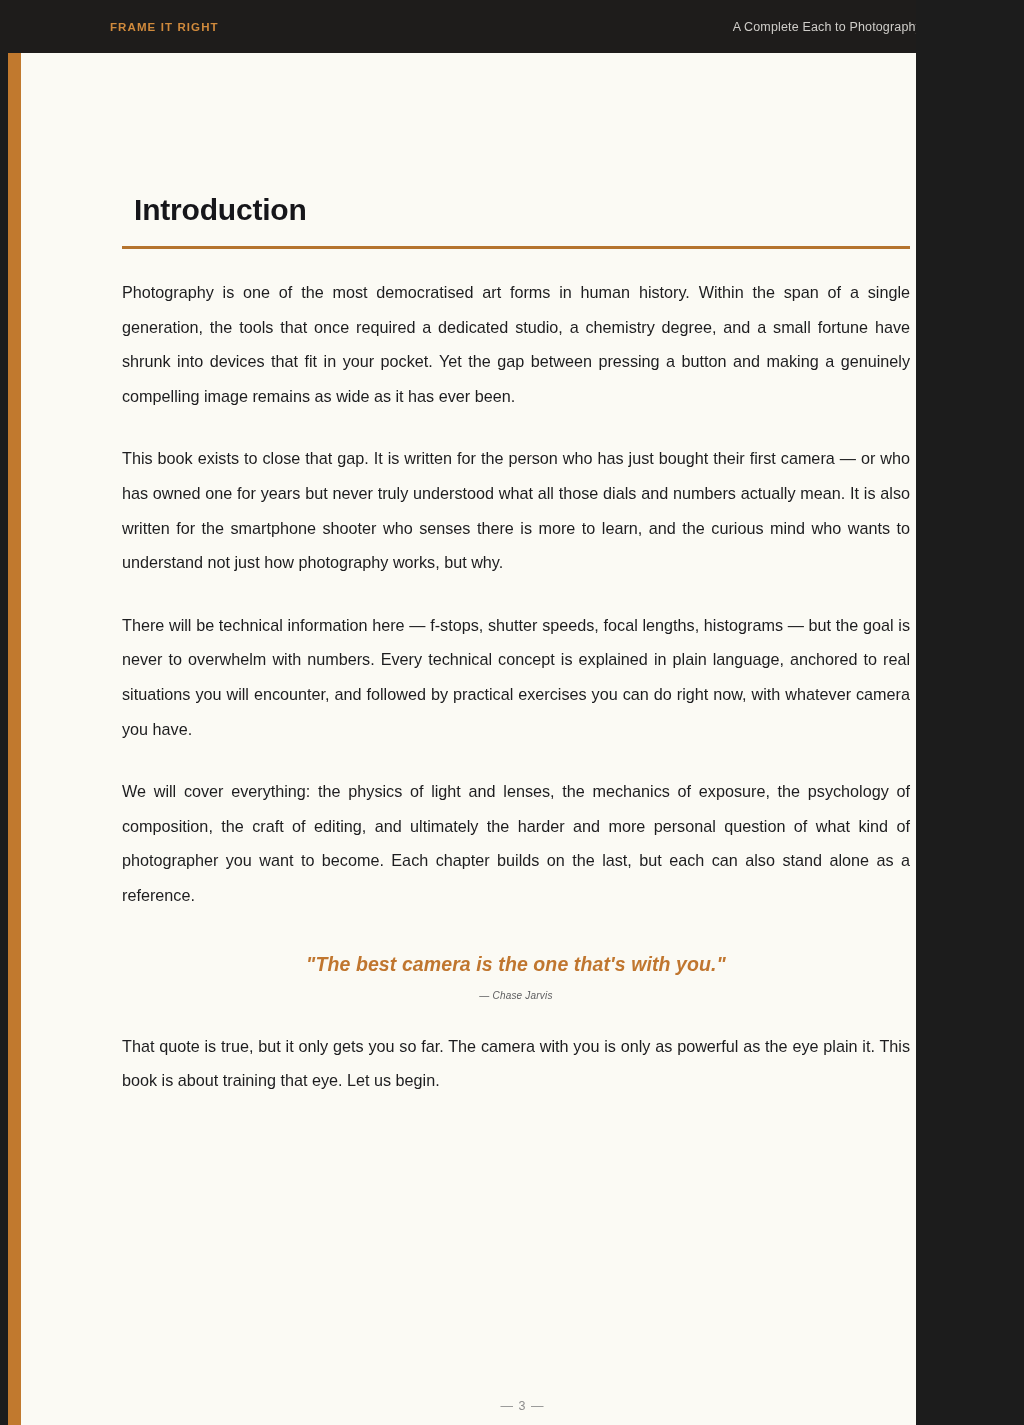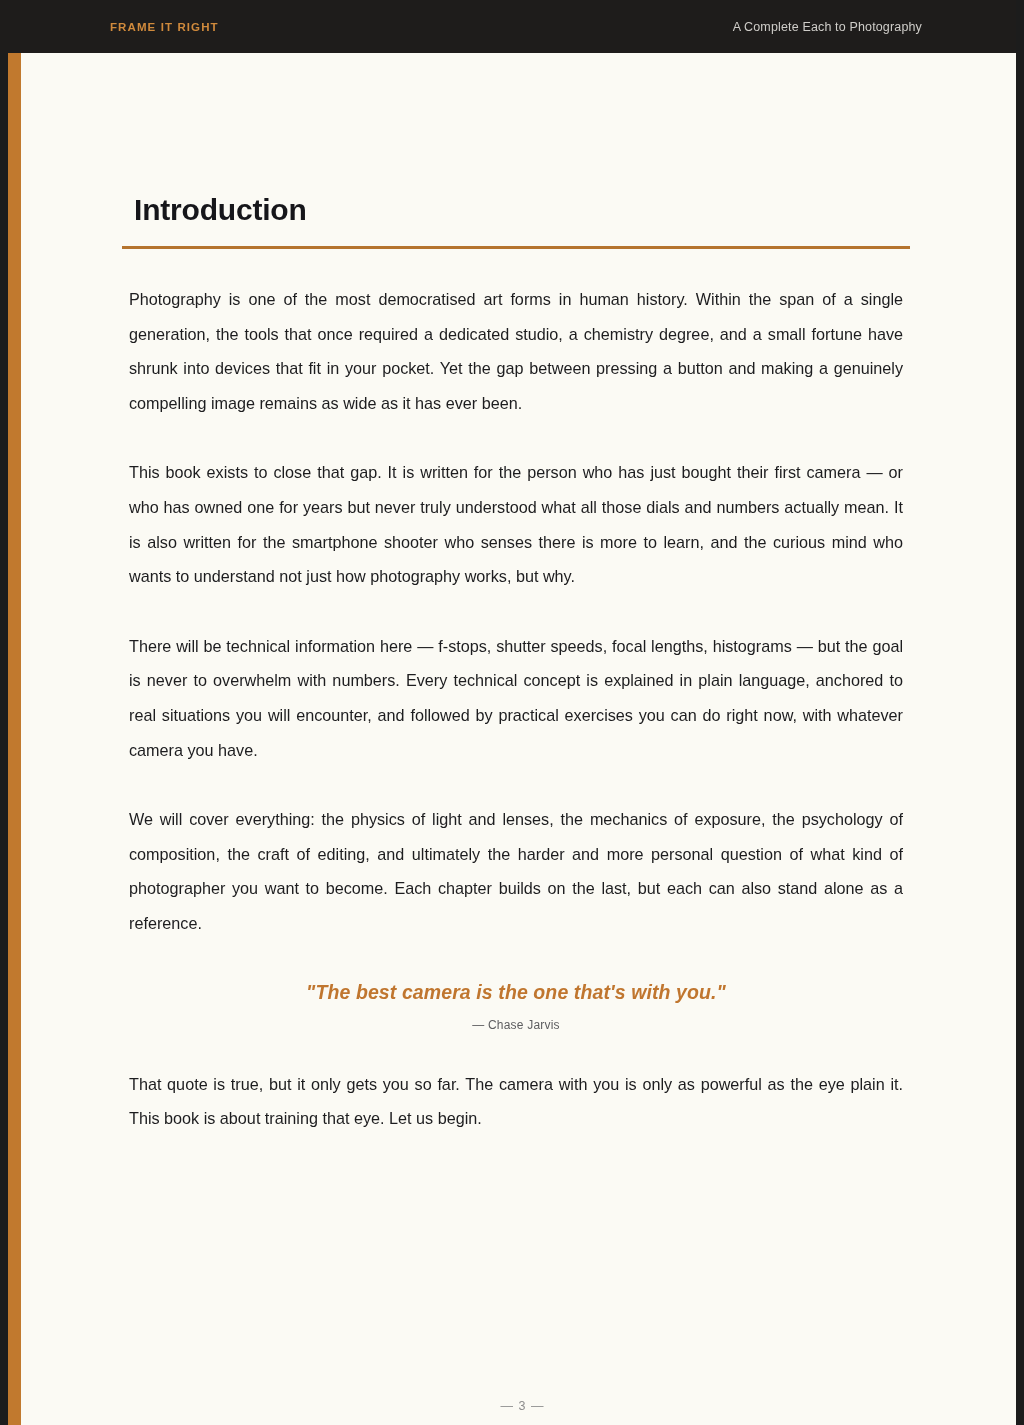--- a/index.html
+++ b/index.html
@@ -7,21 +7,21 @@
     padding: 0;
     background: #1c1c1c;
   }
   body {
     font-family: "Liberation Sans", sans-serif;
     -webkit-font-smoothing: antialiased;
   }
 
   .page {
     position: relative;
-    width: 1016px;
+    width: 916px;
     height: 1425px;
     overflow: hidden;
     background: #fbfaf4;
     box-sizing: border-box;
   }
 
   
   .left-gutter {
     position: absolute;
     left: 0;
@@ -109,21 +109,21 @@
   }
 
   .title-rule {
     margin-top: 20px;
     width: 788px;
     height: 3px;
     background: #b5742e;
   }
 
   p.body-text {
-    margin: 7px;
+    margin: 0;
     padding-top: 28px;
     font-size: 16.2px;
     line-height: 34.6px;
     color: #1d1d1f;
     text-align: justify;
     text-justify: inter-word;
   }
   p.body-text:first-of-type {
     padding-top: 26px;
   }
@@ -135,21 +135,22 @@
   .pullquote-text {
     font-size: 19.5px;
     font-weight: bold;
     font-style: italic;
     color: #c0762f;
     line-height: 1.35;
     letter-spacing: 0.1px;
   }
   .pullquote-attrib {
     margin-top: 13px;
-    font-size: 12px;
+    font-size: 10px;
+    font-style: italic;
     color: #5d5d5f;
     letter-spacing: 0.2px;
   }
 
   .closing {
     padding-top: 34px;
   }
 
   .page-footer {
     position: absolute;

